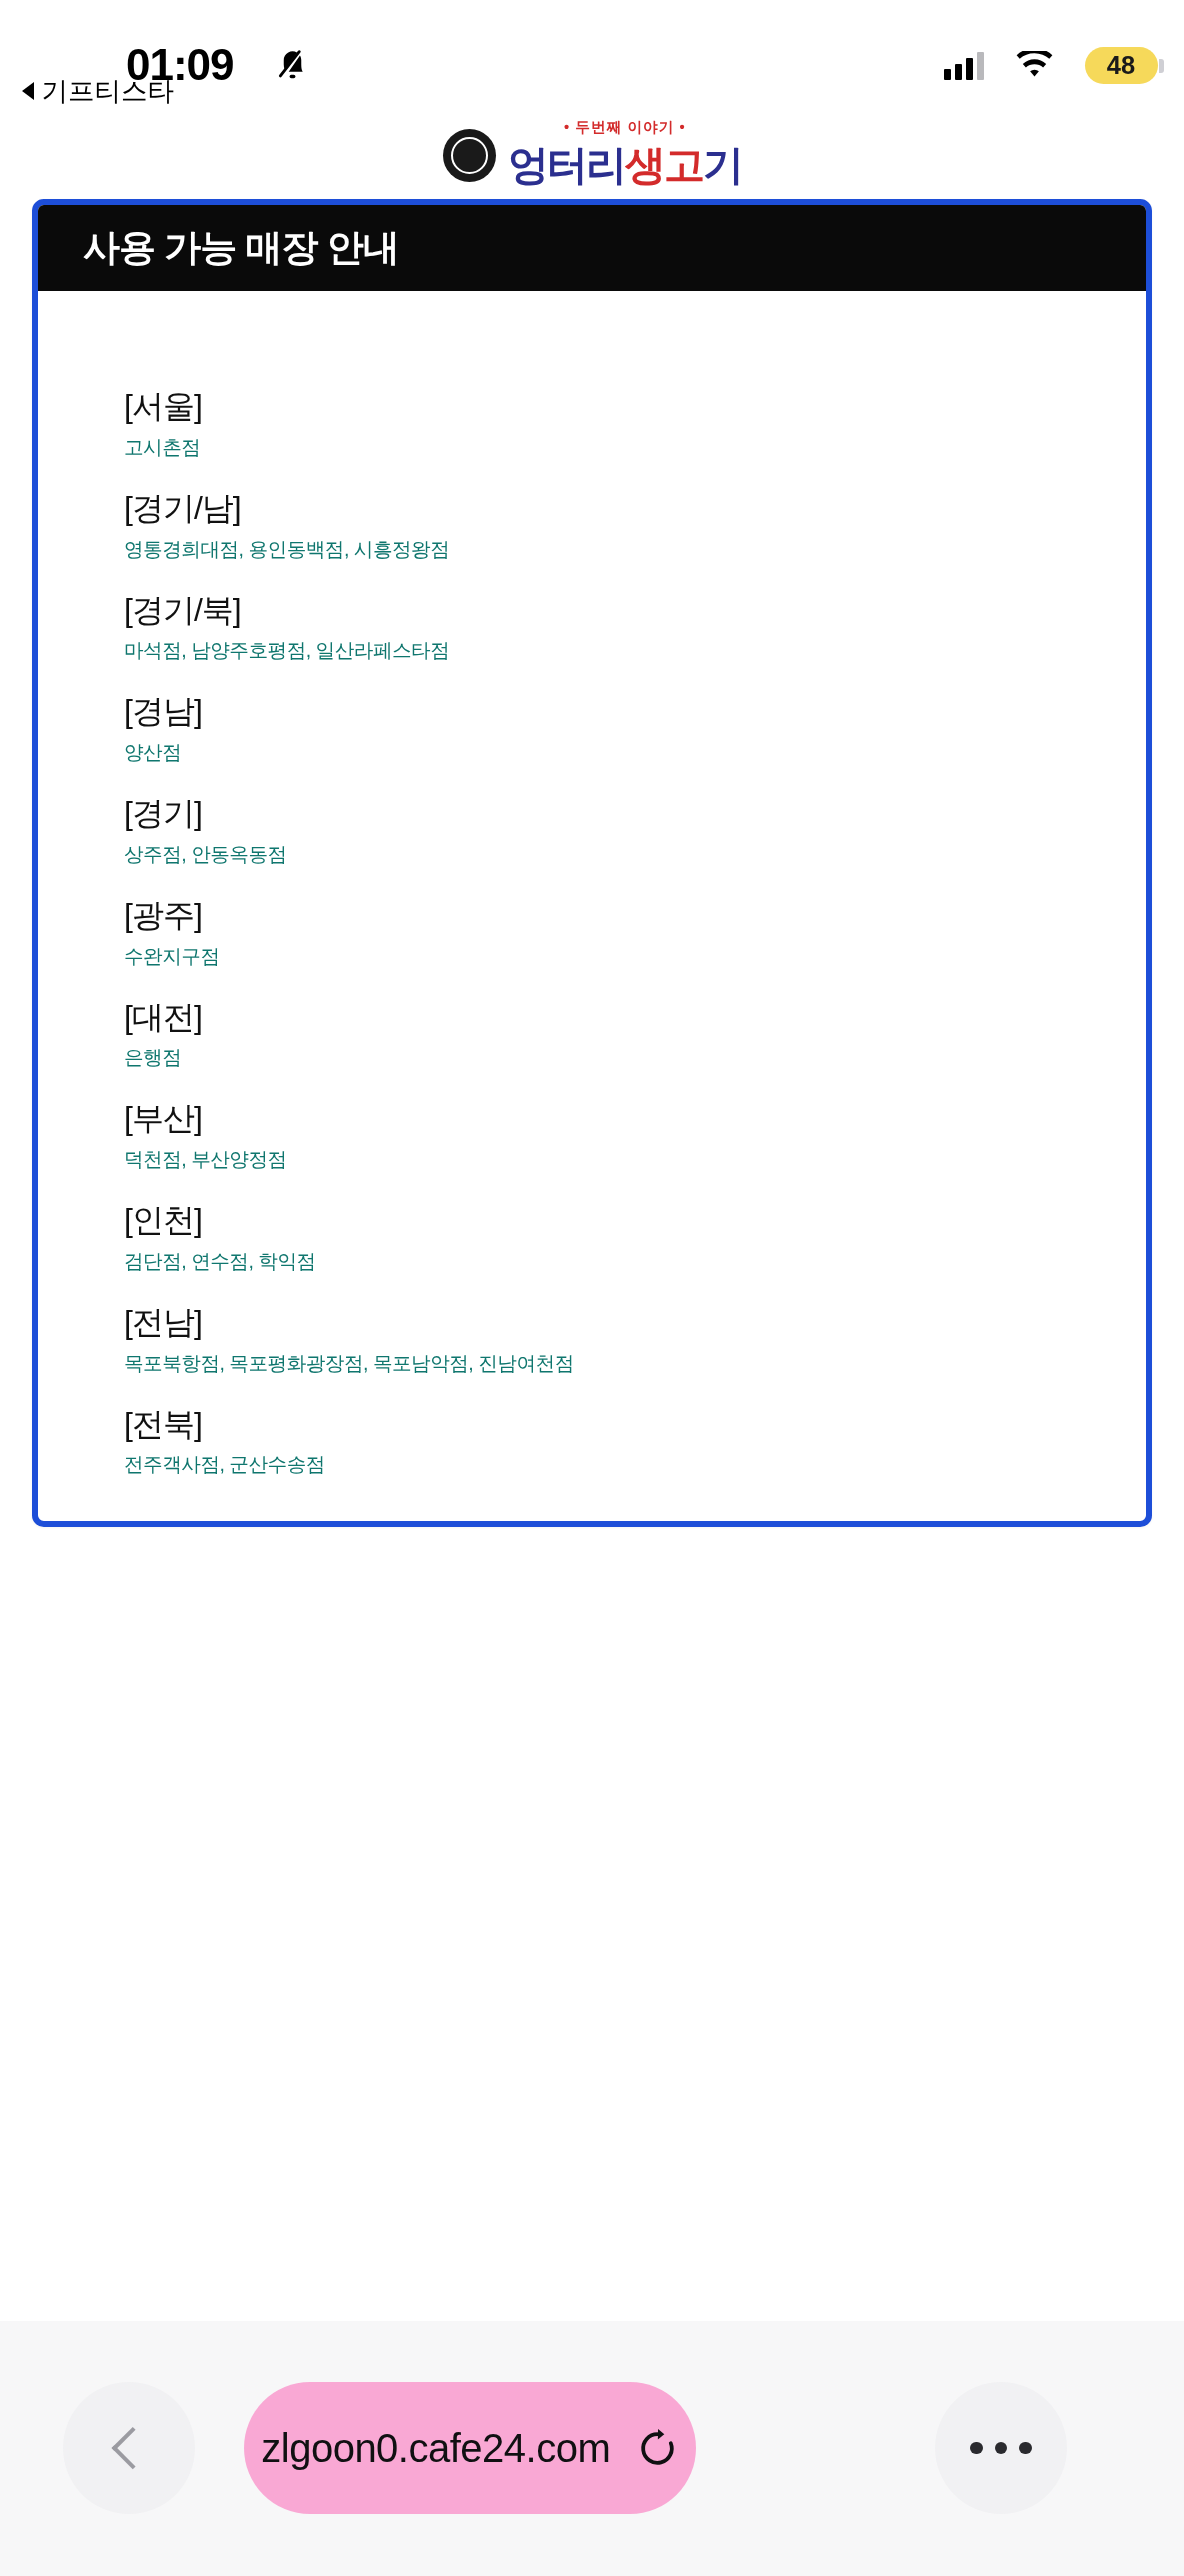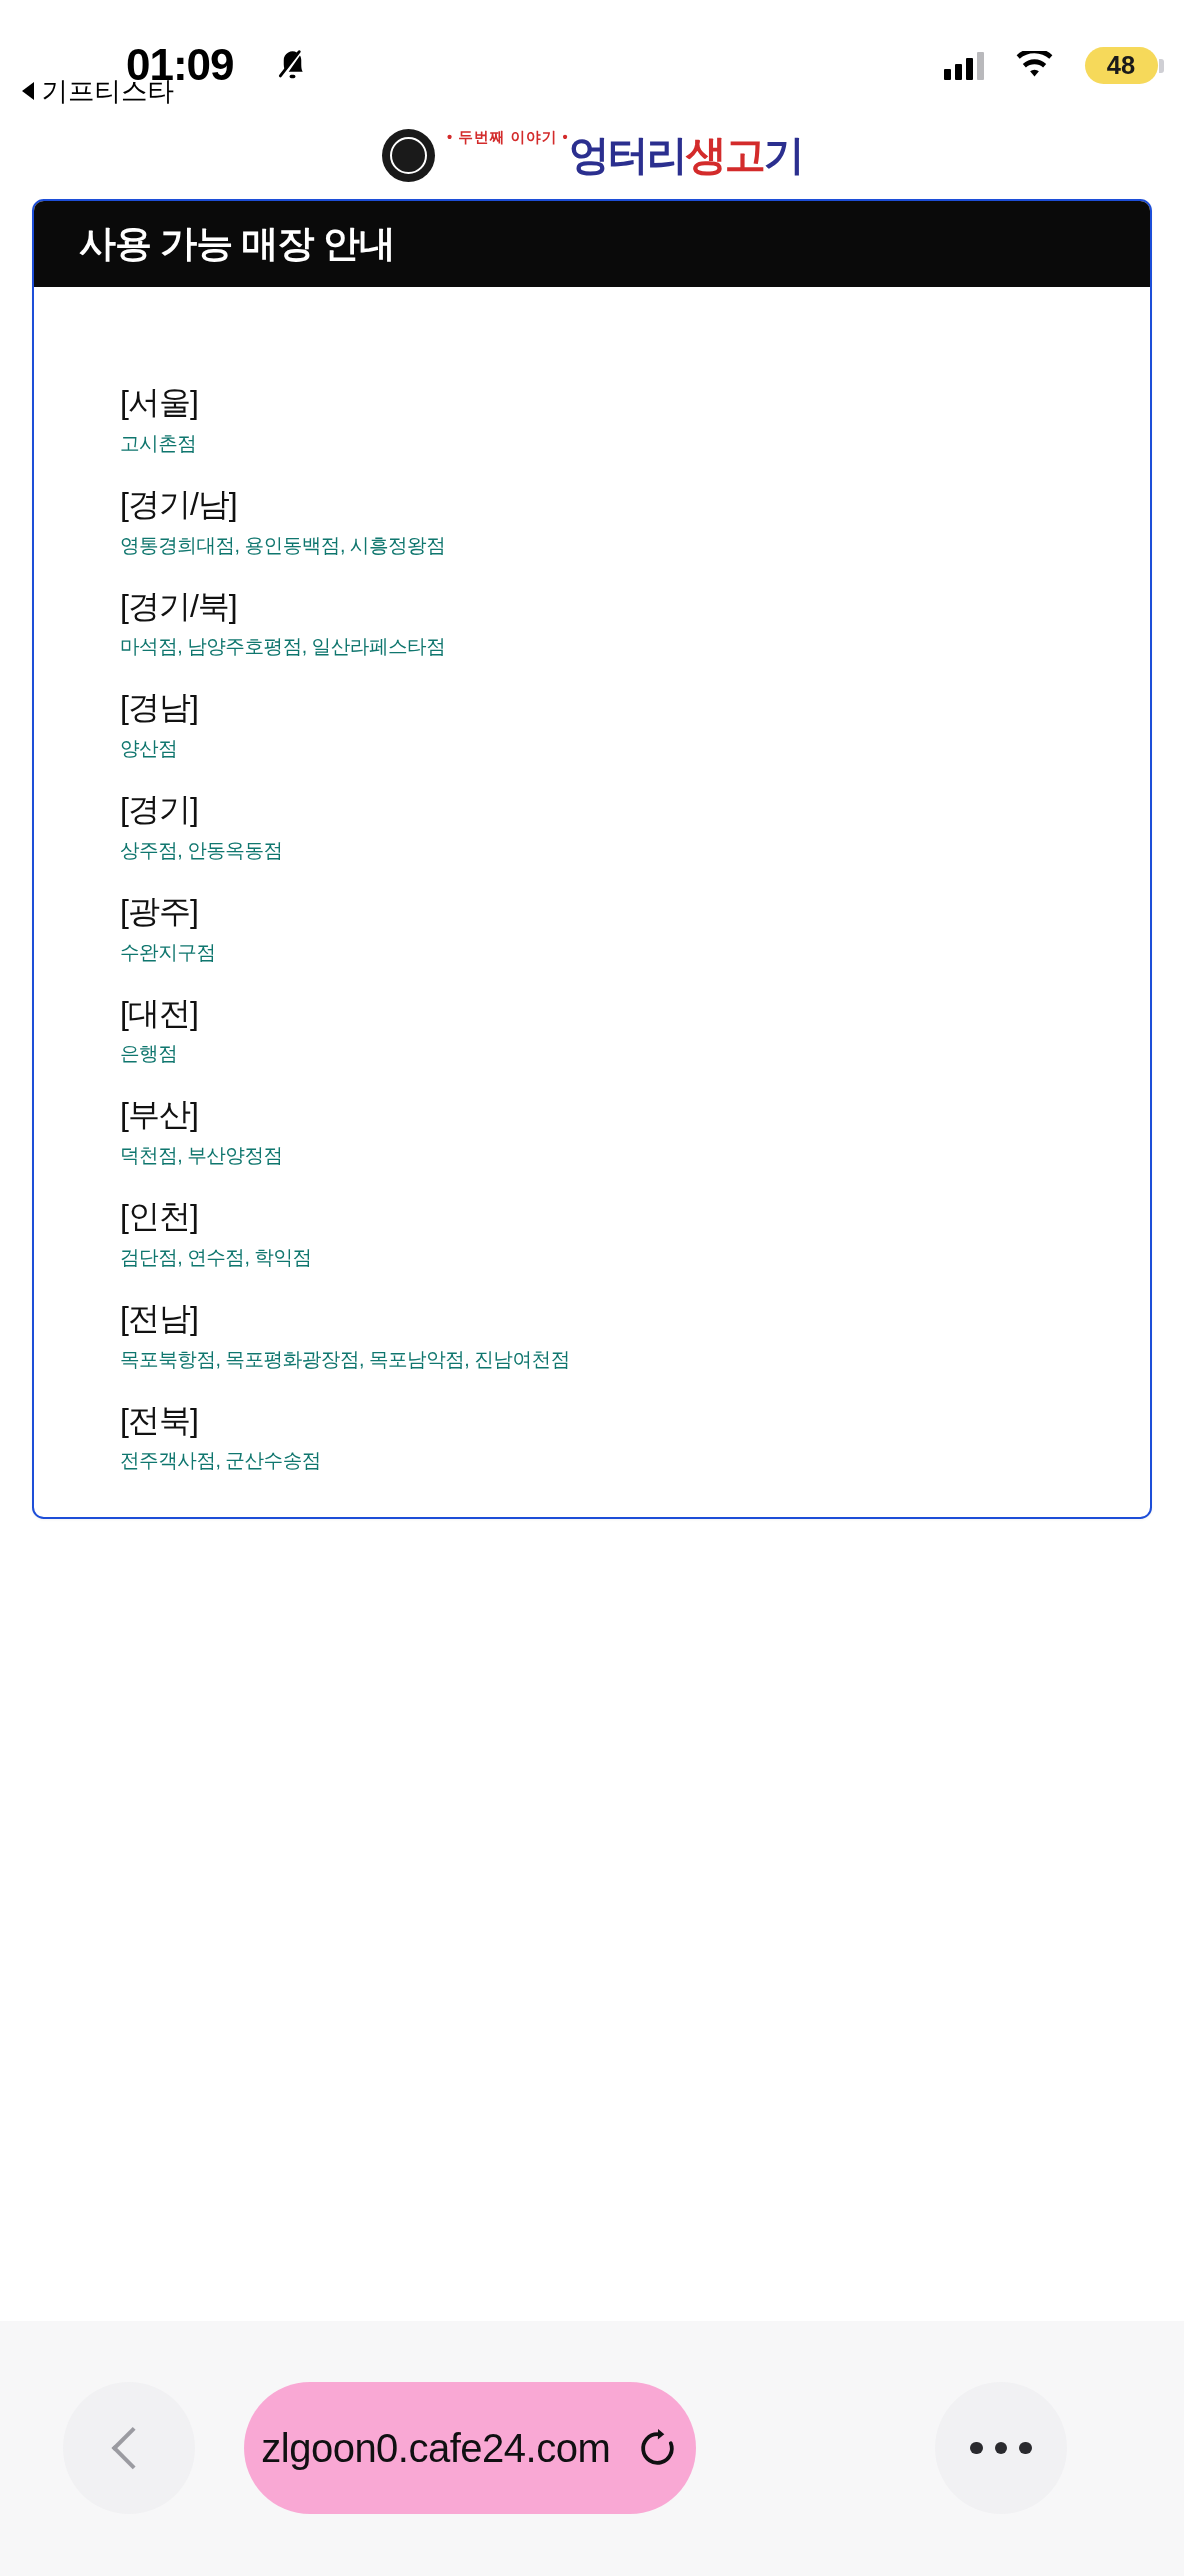--- a/index.html
+++ b/index.html
@@ -98,21 +98,21 @@
     display: flex; align-items: center; justify-content: center;
     position: relative;
     flex: none;
   }
   .brand-seal::after {
     content: "";
     width: 33px; height: 33px;
     border: 2.9px solid #fff;
     border-radius: 50%;
   }
-  .brand-wordmark { position: relative; display: flex; flex-direction: row; }
+  .brand-wordmark { position: relative; display: flex; flex-direction: column; }
   .brand-sub {
     font-size: 14.7px;
     color: #d32b2b;
     letter-spacing: 1px;
     text-align: center;
     margin-bottom: 1px;
     font-weight: bold;
   }
   .brand-main {
     font-size: 41px;
@@ -123,21 +123,21 @@
   .brand-main .b1 { color: #2b2f8f; }
   .brand-main .b2 { color: #d32b2b; }
   .brand-main .b3 { color: #2b2f8f; }
 
   
   .card {
     position: absolute;
     left: 32px; top: 199px;
     width: 1120px;
     background: #fff;
-    border: 2px solid #1d4ed8;
+    border: 6px solid #1d4ed8;
     border-radius: 11.8px;
     overflow: hidden;
     box-shadow: 0 1px 2.9px rgba(0,0,0,0.05);
   }
   .card-header {
     background: #0a0a0a;
     height: 86px;
     display: flex;
     align-items: center;
     padding-left: 45px;

